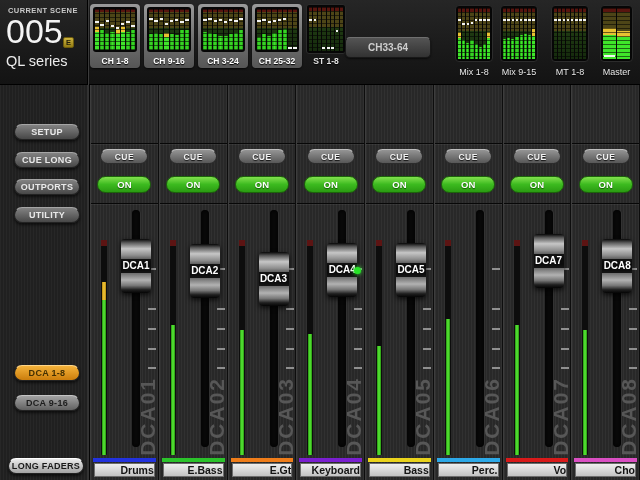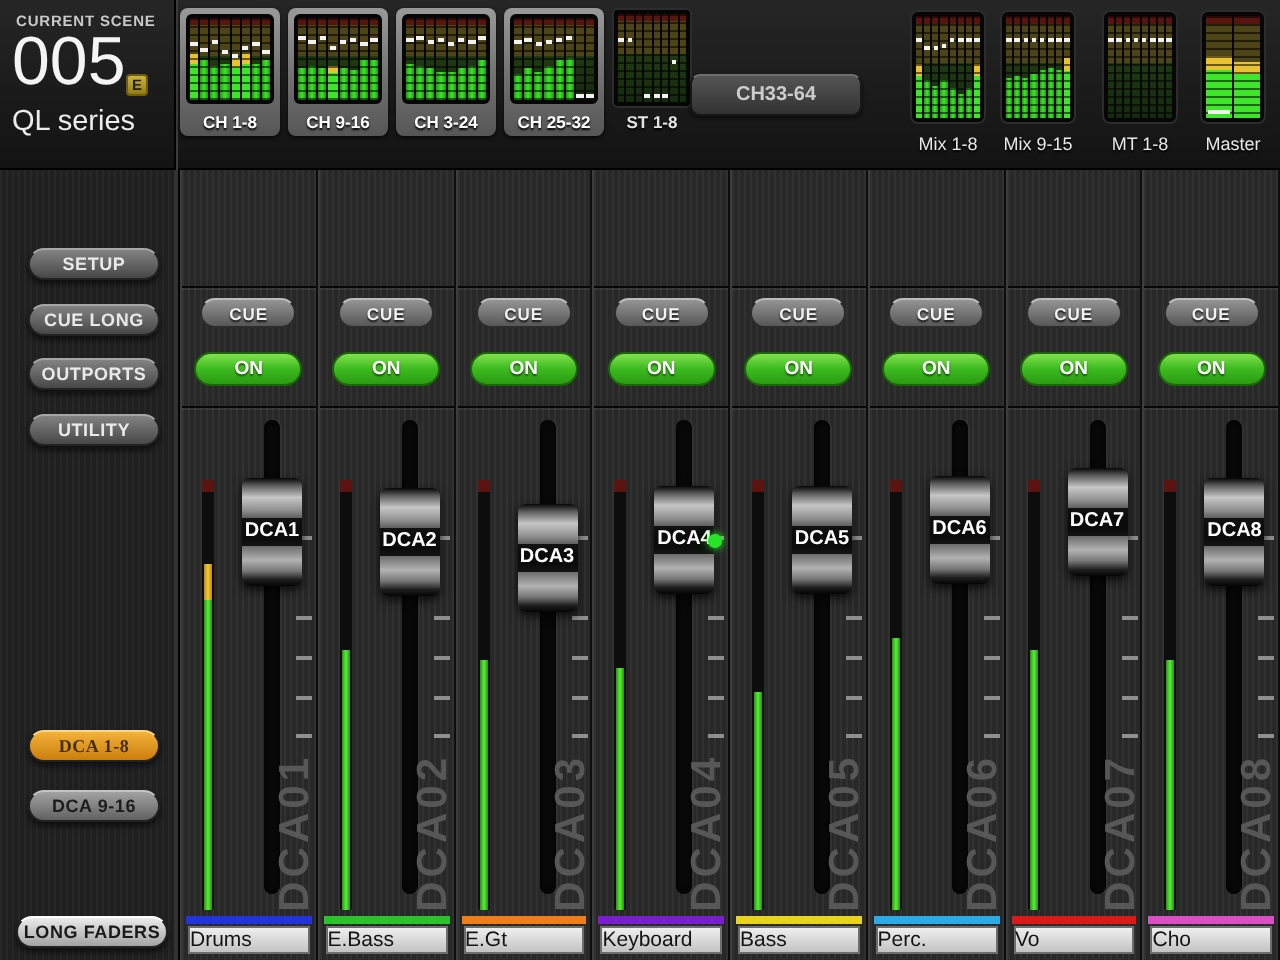--- a/index.html
+++ b/index.html
@@ -63,21 +63,21 @@
     border-top-color:#6f6f6f; box-shadow:0 1px 2px rgba(0,0,0,.6); }
   
   #sidebar { position:absolute; left:0; top:85px; width:90px; height:395px;
     background:repeating-linear-gradient(90deg,#272727 0 1px,#202020 1px 3px);
     border-right:1px solid #050505; box-shadow:inset -2px 0 0 #333; }
   .side-btn { position:absolute; left:14px; width:66px; height:16px; border-radius:9px;
     text-align:center; line-height:15px; font-size:9px; font-weight:bold; letter-spacing:.3px;
     color:#e9e9e9; background:linear-gradient(180deg,#828282,#474747);
     border:1px solid #222; border-top-color:#a5a5a5; box-shadow:0 2px 3px rgba(0,0,0,.6); }
   .side-btn.dca-on { color:#433002; background:linear-gradient(180deg,#f4b23a,#cb7d0c);
-    border-top-color:#ffd587;font-family:Liberation Serif, serif; }
+    border-top-color:#ffd587; }
   .side-btn.dca-off { color:#1d1d1d; background:linear-gradient(180deg,#a2a2a2,#616161);
     border-top-color:#c4c4c4; }
   .side-btn.long { left:8px; width:76px; color:#1a1a1a;
     background:linear-gradient(180deg,#ebebeb,#a3a3a3); border-top-color:#fff; }
   
   #strips { position:absolute; left:90px; top:85px; width:550px; height:395px; display:flex; }
   .strip { position:relative; flex:1; overflow:hidden;
     background:repeating-linear-gradient(90deg,#313131 0 1px,#282828 1px 3px);
     border-left:1px solid #3d3d3d; border-right:1px solid #0d0d0d; }
   .strip .divider { position:absolute; left:0; right:0; height:1px; background:#070707;
@@ -110,21 +110,21 @@
       #2e2e2e 44%,#262626 56%,#6c6c6c 63%,#b2b2b2 76%,#787878 86%,#1f1f1f 94%,#040404 100%);
     box-shadow:0 2px 5px rgba(0,0,0,.75); z-index:3; }
   .knob-band { position:absolute; left:0; right:0; top:50%; margin-top:-7px; height:14px;
     background:rgba(8,8,8,.88); text-align:center; line-height:14px;
     font-size:10px; font-weight:bold; color:#fff; }
   .knob-dot { position:absolute; right:-4px; top:50%; margin-top:-3.5px; width:7px; height:7px;
     border-radius:50%; background:#27e427; box-shadow:0 0 4px #3f3; }
   .stripe { position:absolute; left:2px; right:2px; top:373px; height:4px; }
   .name-tag { position:absolute; left:3px; right:3px; top:378px; height:14px;
     background:linear-gradient(180deg,#efefef,#c3c3c3); border:1px solid #6d6d6d;
-    text-align:left; line-height:12px; font-size:10.5px; font-weight:normal; color:#141414; }
+    text-align:right; line-height:12px; font-size:10.5px; font-weight:bold; color:#141414; }
 </style>
 </head>
 <body>
 
 <div id="screen">
 
   <div id="topbar">
     <div id="scene-panel">
       <div id="scene-label">CURRENT SCENE</div>
       <div id="scene-number">005</div>
@@ -555,23 +555,20 @@
           <div class="meter-cap"></div>
           <div class="meter-grn" style="top: 79.15px;"></div>
         </div>
         <div class="fader-slot"></div>
         <div class="tick" style="top: 183px;"></div>
         <div class="tick" style="top: 223px;"></div>
         <div class="tick" style="top: 243px;"></div>
         <div class="tick" style="top: 263px;"></div>
         <div class="tick" style="top: 282px;"></div>
         <div class="ghost">DCA06</div>
-        <div class="knob" style="top: 153px;">
-          <div class="knob-band">DCA6</div>
-        </div>
         <div class="stripe" style="background: rgb(45, 169, 232);"></div>
         <div class="name-tag">Perc.</div>
       </div>
       <div class="strip">
         <div class="divider" style="top: 58px;"></div>
         <div class="divider" style="top: 118px;"></div>
         <div class="cue-btn">CUE</div>
         <div class="on-btn">ON</div>
         <div class="meter-rail">
           <div class="meter-cap"></div>

